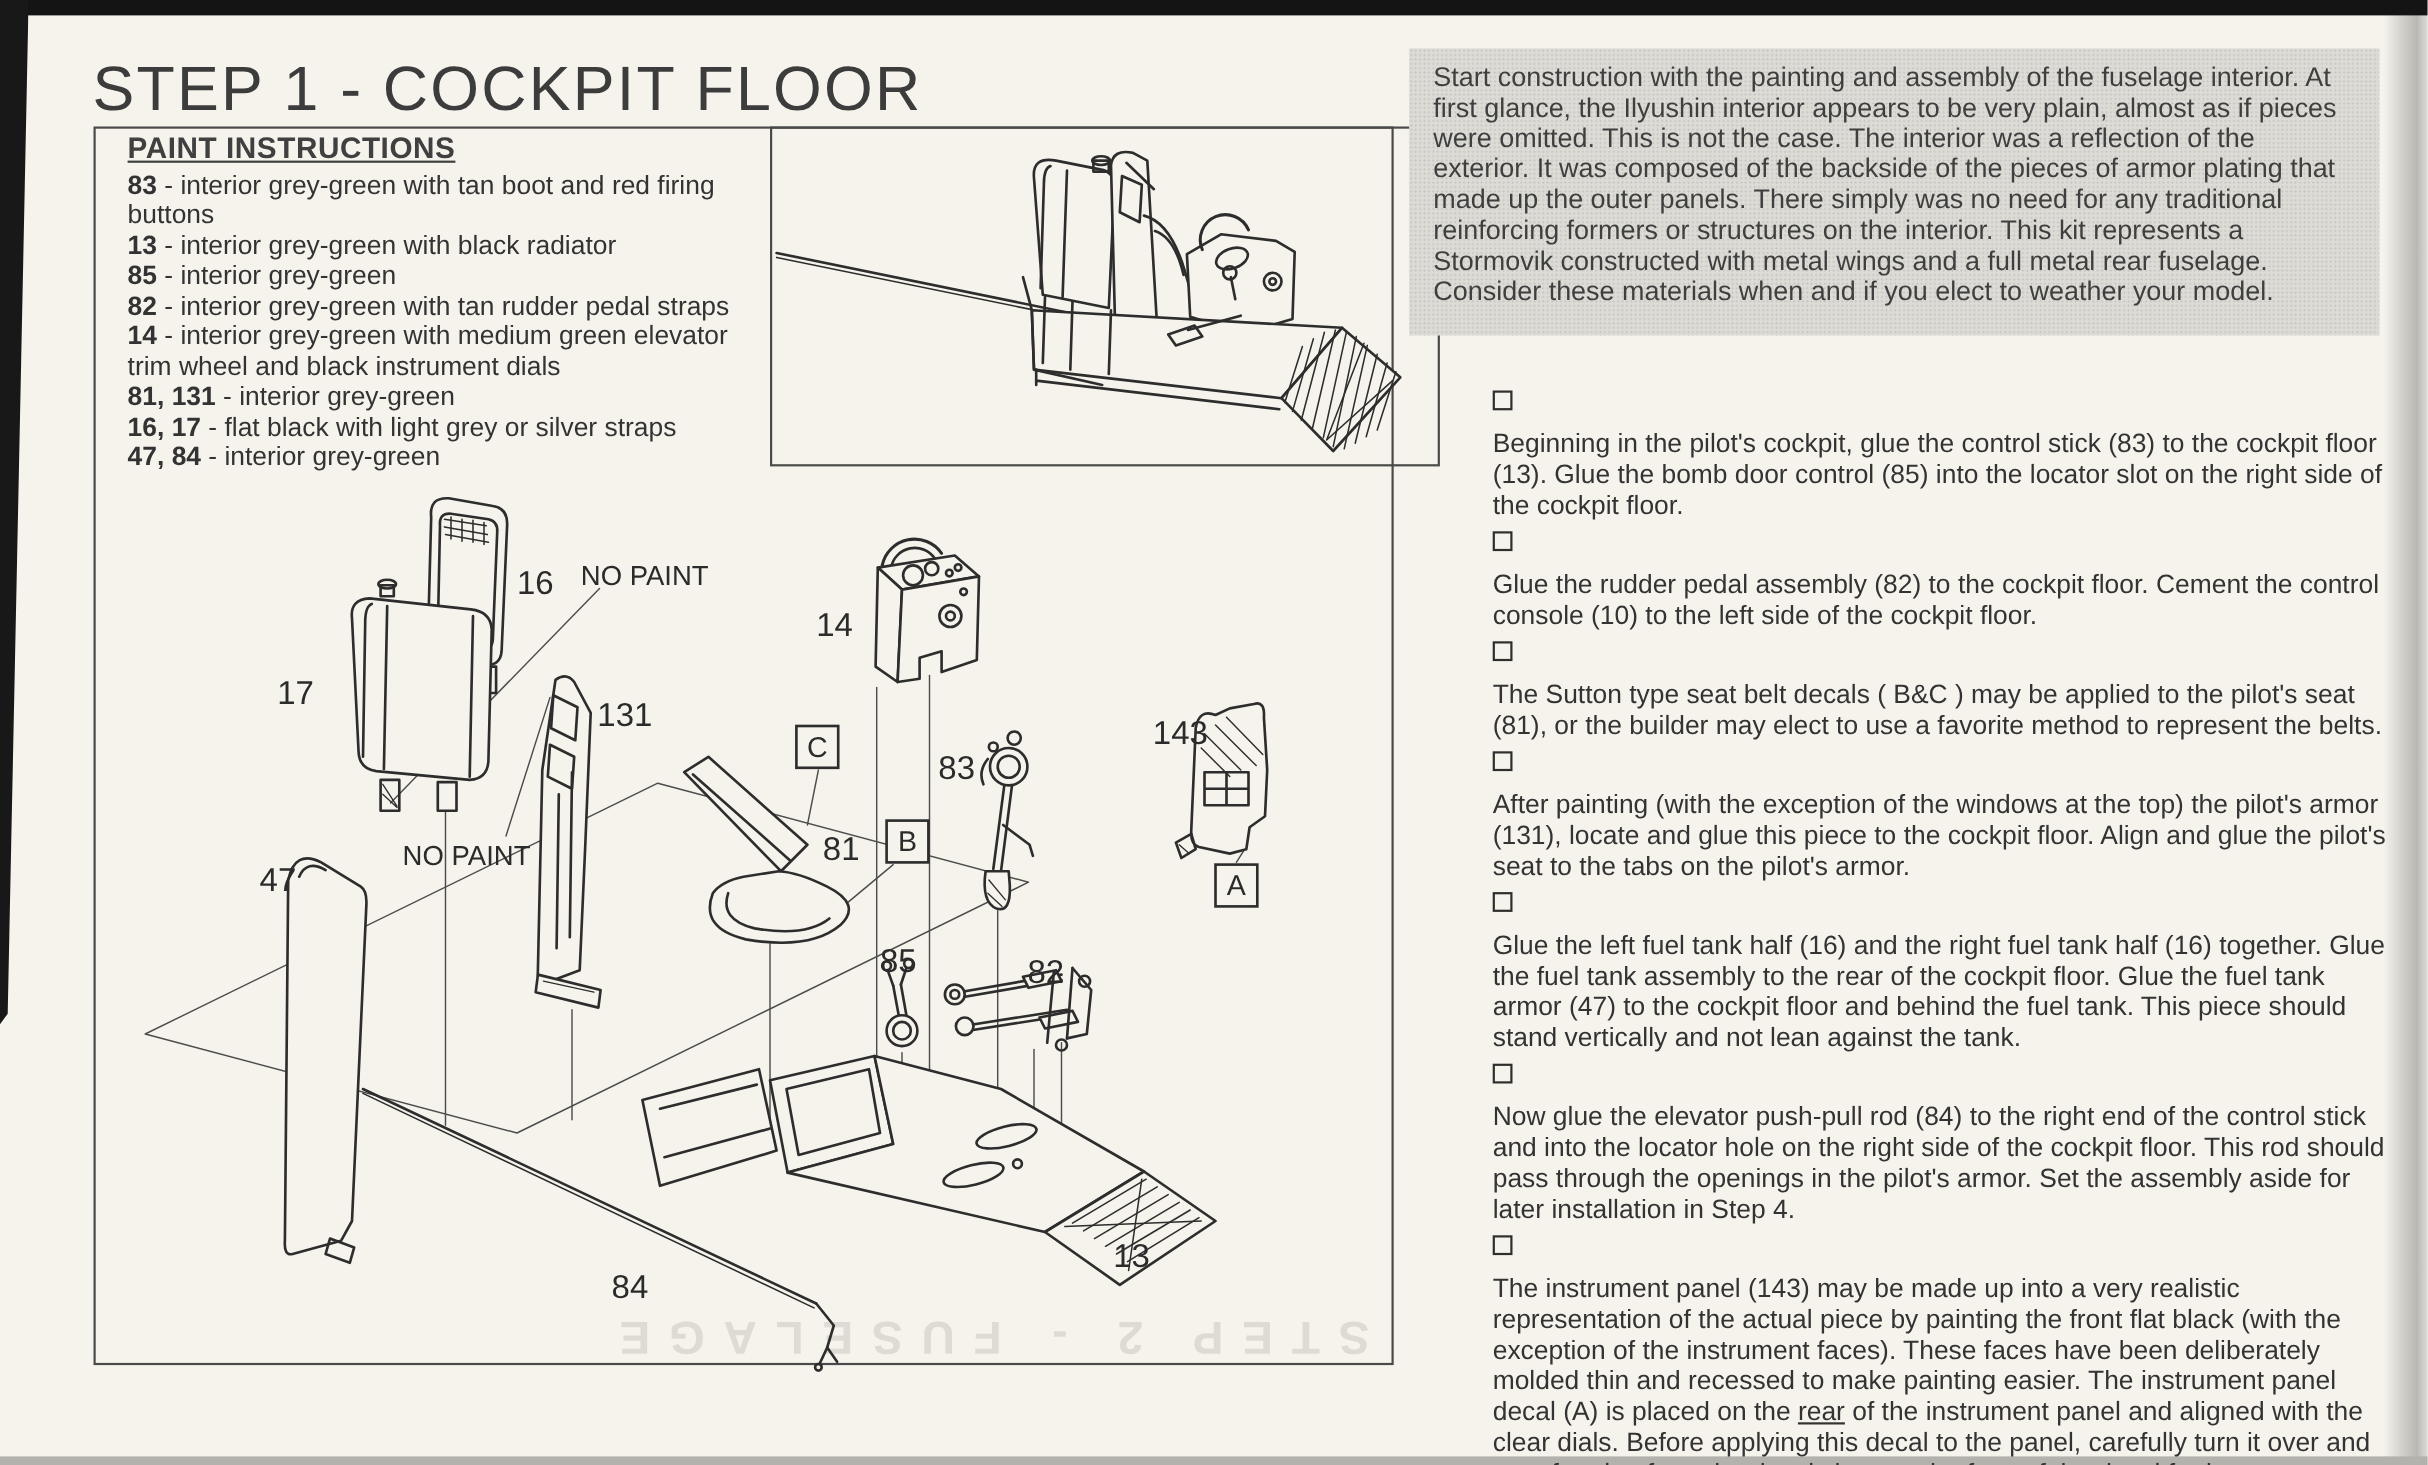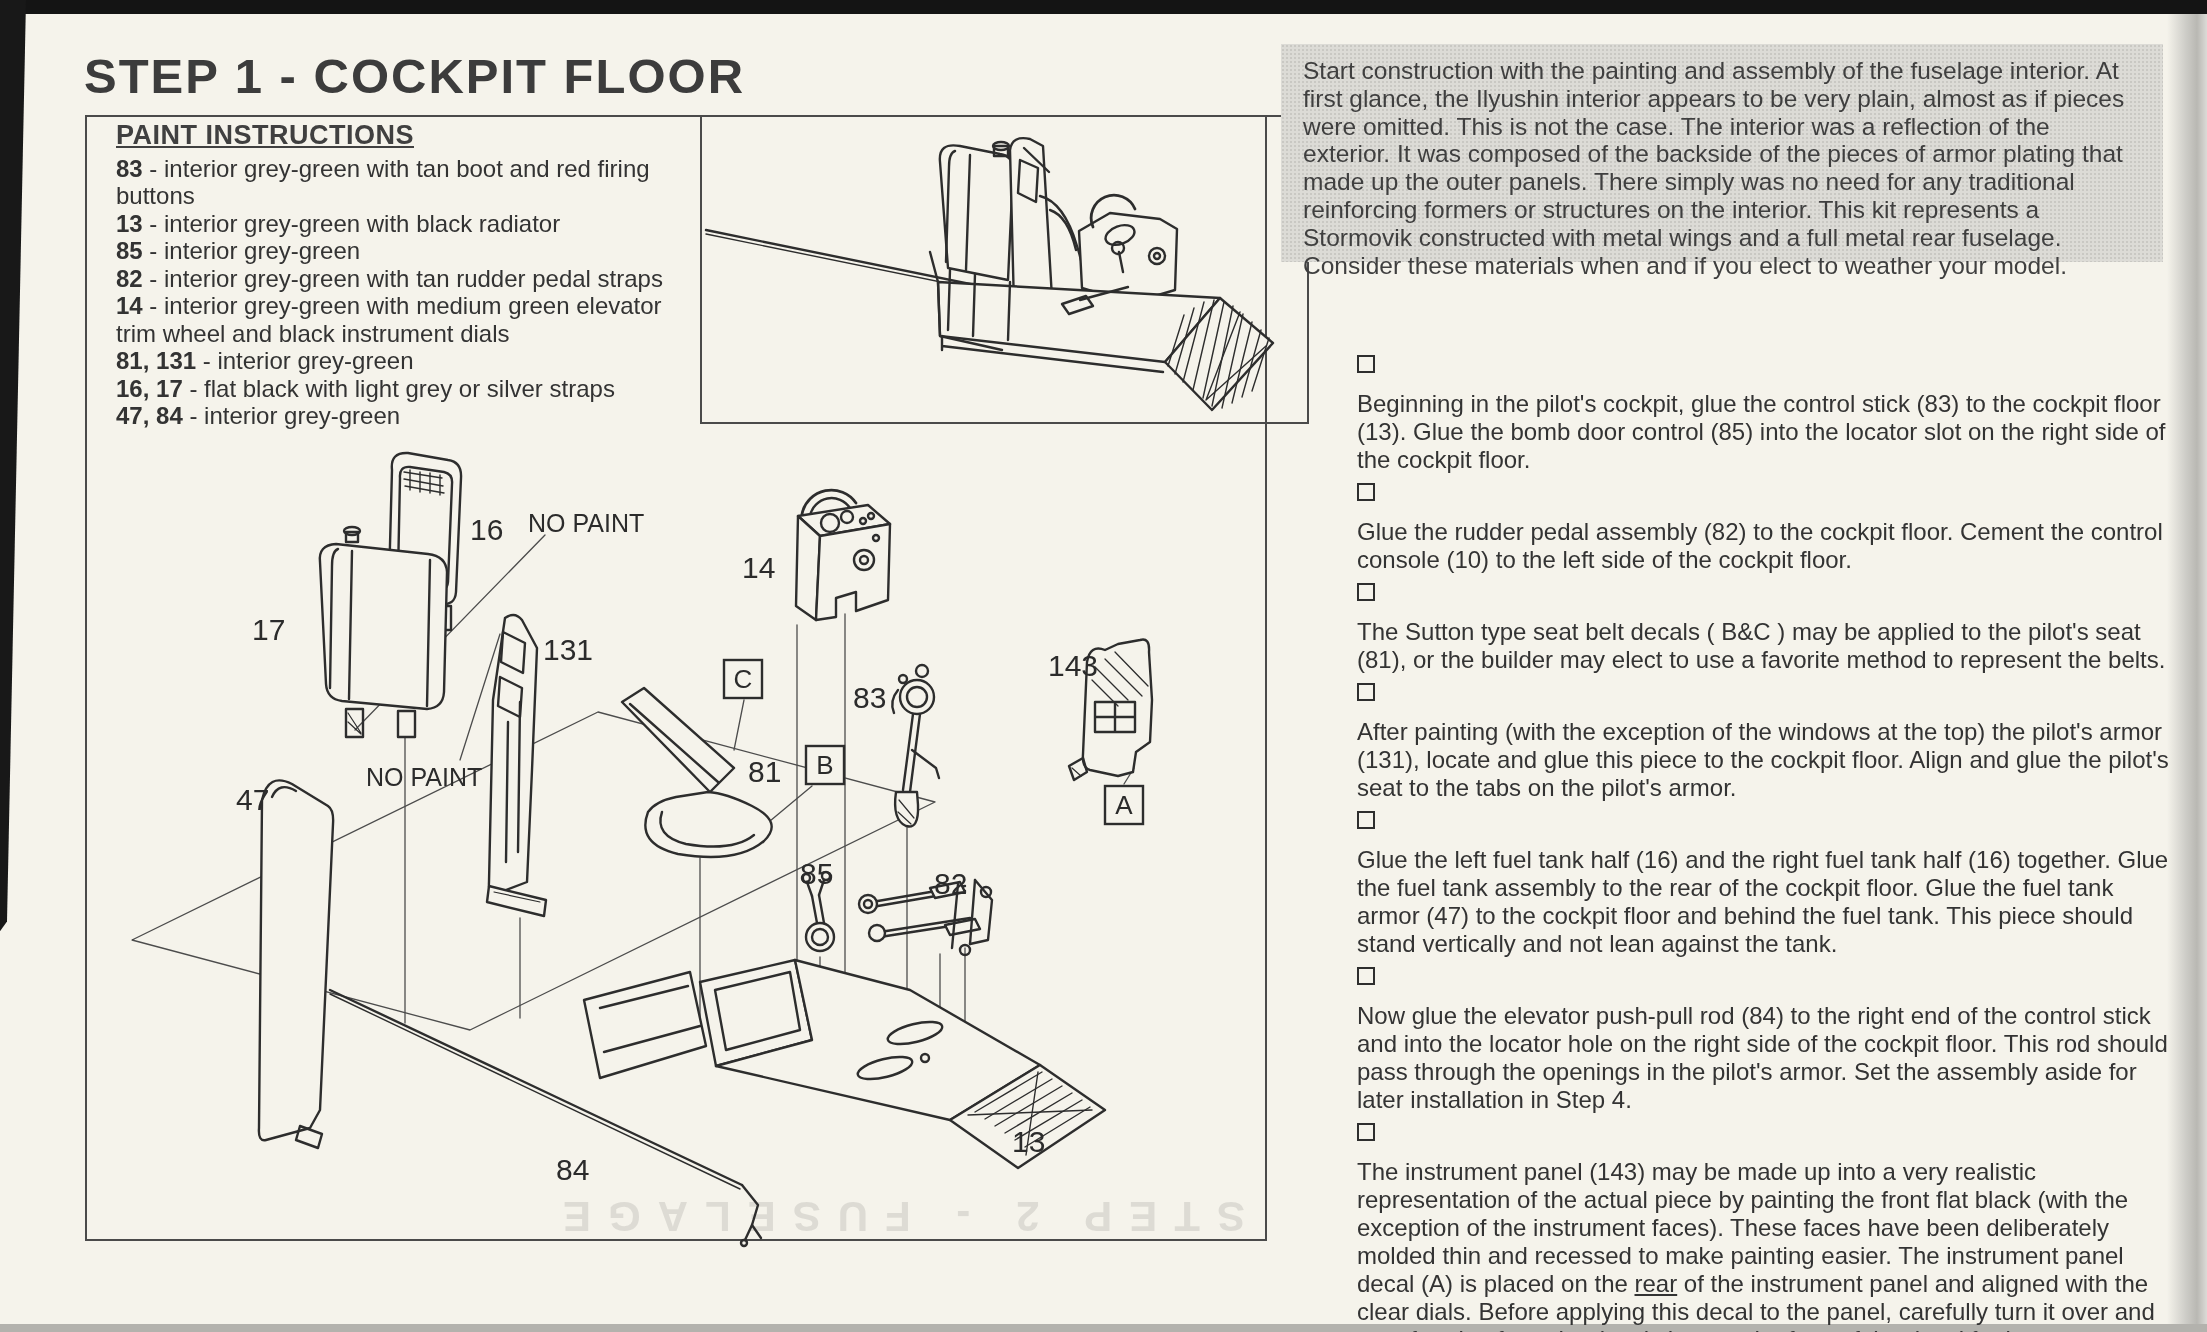--- a/index.html
+++ b/index.html
@@ -12,32 +12,32 @@
   }
   .abs{position:absolute;}
   
   .scan-top{left:0;top:0;width:2207px;height:14px;background:#141414;}
   .scan-left{left:0;top:0;width:28px;height:960px;background:#181818;
     clip-path:polygon(0 0,26px 0,7px 96%,0 97%);}
   .scan-right{right:0;top:0;width:40px;height:1332px;
     background:linear-gradient(to right,#f5f3eb 0%,#cfcec9 45%,#b9b8b3 75%,#dcdbd7 100%);}
   .scan-bottom{left:0;bottom:0;width:2207px;height:8px;background:#b3b2ad;}
   
-  .title{left:84px;top:48px;font-size:49px;font-weight:bold;letter-spacing:2px;color:#3c3c3c;white-space:nowrap;}
+  .title{left:84px;top:48px;font-size:57px;font-weight:normal;letter-spacing:2px;color:#3c3c3c;white-space:nowrap;}
   
   .outer-box{left:85px;top:115px;width:1178px;height:1122px;border:2px solid #4a4a4a;}
   .inset-box{left:700px;top:115px;width:605px;height:305px;border:2px solid #4a4a4a;}
   
   .paint{left:116px;top:122px;width:578px;font-size:24px;line-height:27.5px;color:#333;}
   .paint h2{margin:0 0 5px 0;font-size:27px;letter-spacing:0.5px;color:#404040;text-decoration:underline;}
   .paint p{margin:0;}
   .paint b{font-weight:bold;}
   
   .intro{
-    left:1281px;top:44px;width:882px;height:218px;box-sizing:border-box;
+    left:1281px;top:44px;width:882px;height:261px;box-sizing:border-box;
     padding:13px 22px;
     background:#dcdbd6;
     background-image:radial-gradient(#c9c8c3 0.9px, rgba(0,0,0,0) 0.9px);
     background-size:4px 4px;
     font-size:24.5px;line-height:27.8px;color:#3f3f3f;
   }
   
   .steps{left:1357px;top:350px;width:812px;list-style:none;margin:0;padding:0;}
   .steps li{display:flex;gap:17px;margin:0 0 4px 0;font-size:24px;line-height:28px;color:#333;flex-direction:column;}
   .steps .box{flex:none;width:14px;height:14px;border:2.5px solid #2e2e2e;margin-top:5px;background:transparent;}

